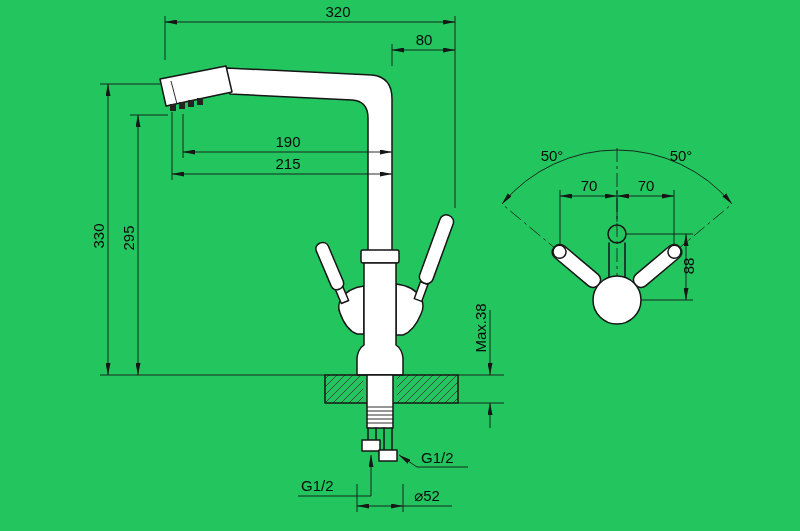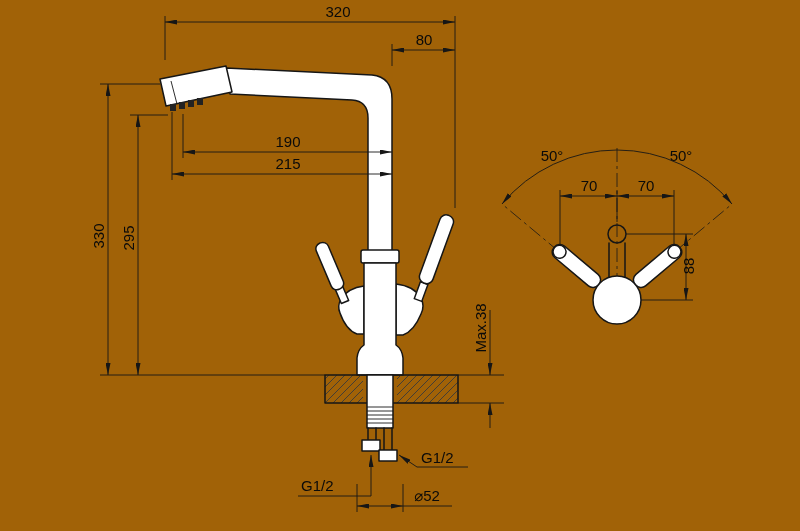--- a/index.html
+++ b/index.html
@@ -1,16 +1,16 @@
 <!DOCTYPE html>
 <html><head>
 <meta charset="utf-8">
 <style>
   html,body{margin:0;padding:0;background:#ffffff;}
-  .canvas{position:relative;width:800px;height:531px;background:#a16207;overflow:hidden;
+  .canvas{position:relative;width:800px;height:531px;background:#22c55e;overflow:hidden;
           font-family:"Liberation Sans",sans-serif;}
   svg{display:block;}
   .ol  {fill:#ffffff;stroke:#161616;stroke-width:1.5;stroke-linejoin:round;stroke-linecap:round;}
   .ol2 {fill:none;stroke:#161616;stroke-width:1.5;stroke-linejoin:round;stroke-linecap:round;}
   .thin{fill:none;stroke:#161616;stroke-width:0.9;}
   .dim {fill:none;stroke:#161616;stroke-width:0.9;}
   .cl  {fill:none;stroke:#161616;stroke-width:0.8;stroke-dasharray:14 4 3 4;}
   .dtext{font-family:"Liberation Sans",sans-serif;font-size:15px;fill:#0a0a0a;}
   .hfill{fill:url(#hatch);stroke:none;}
 </style>

